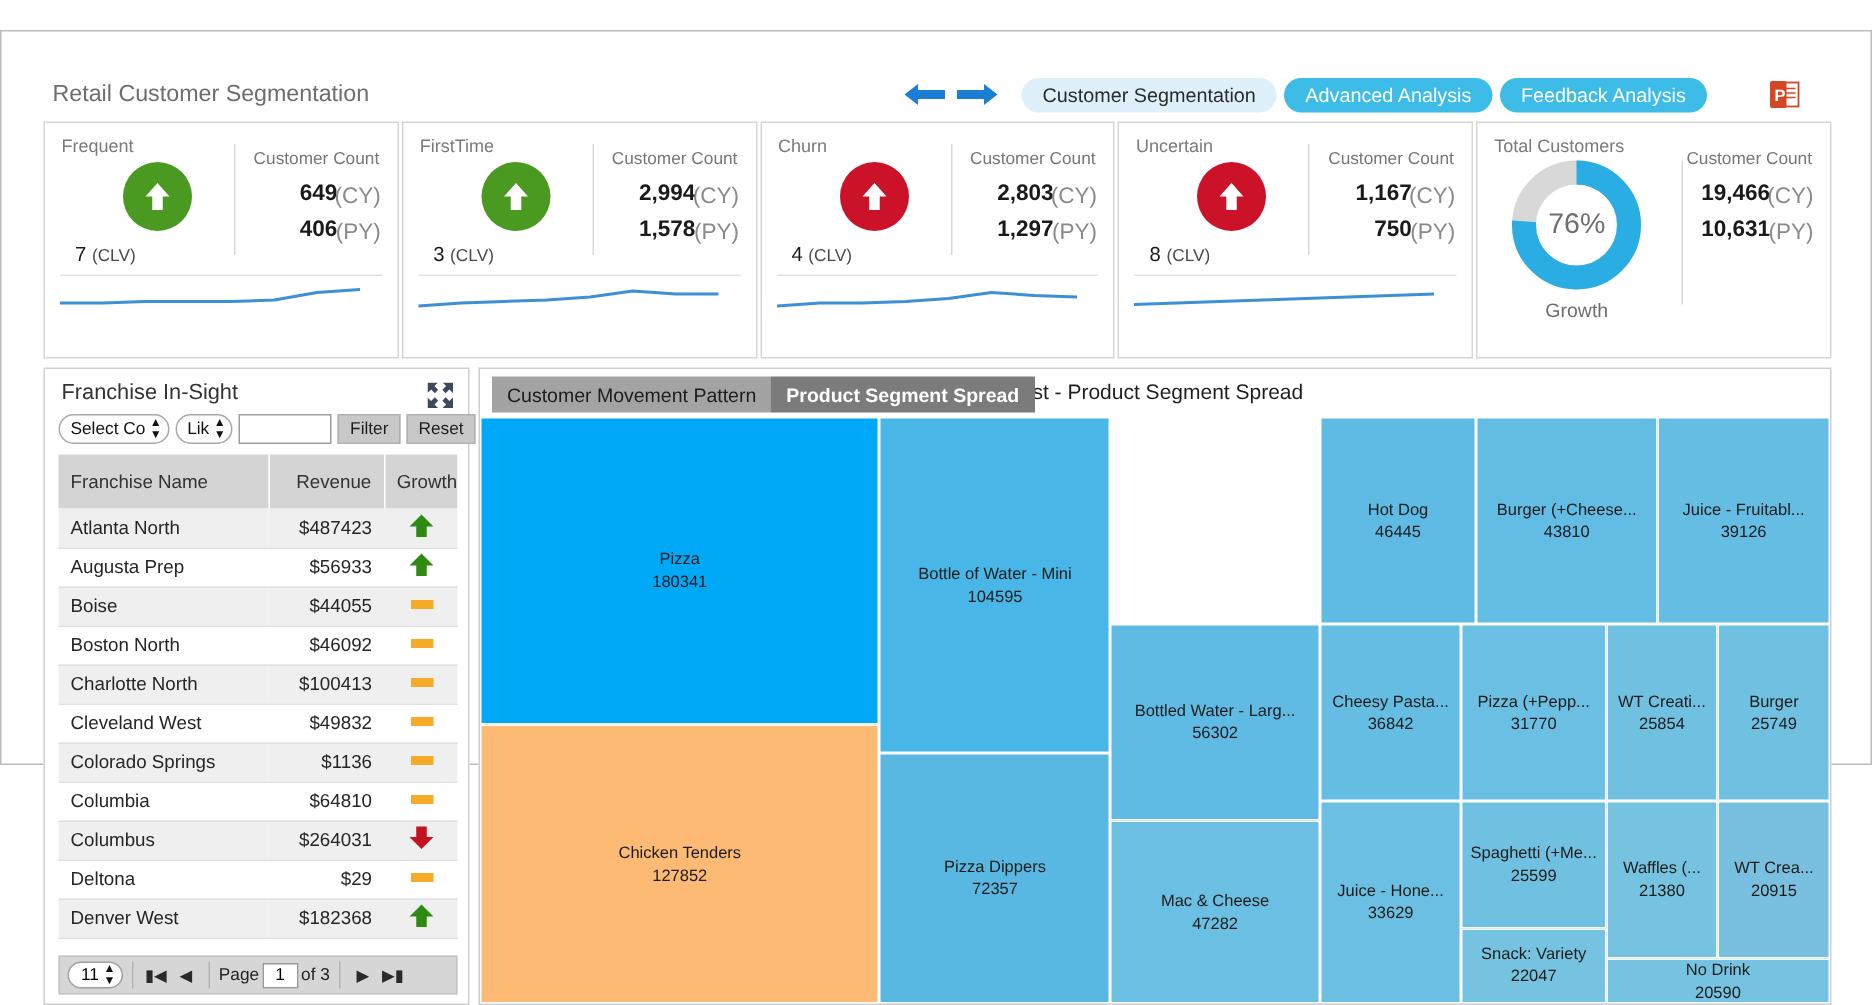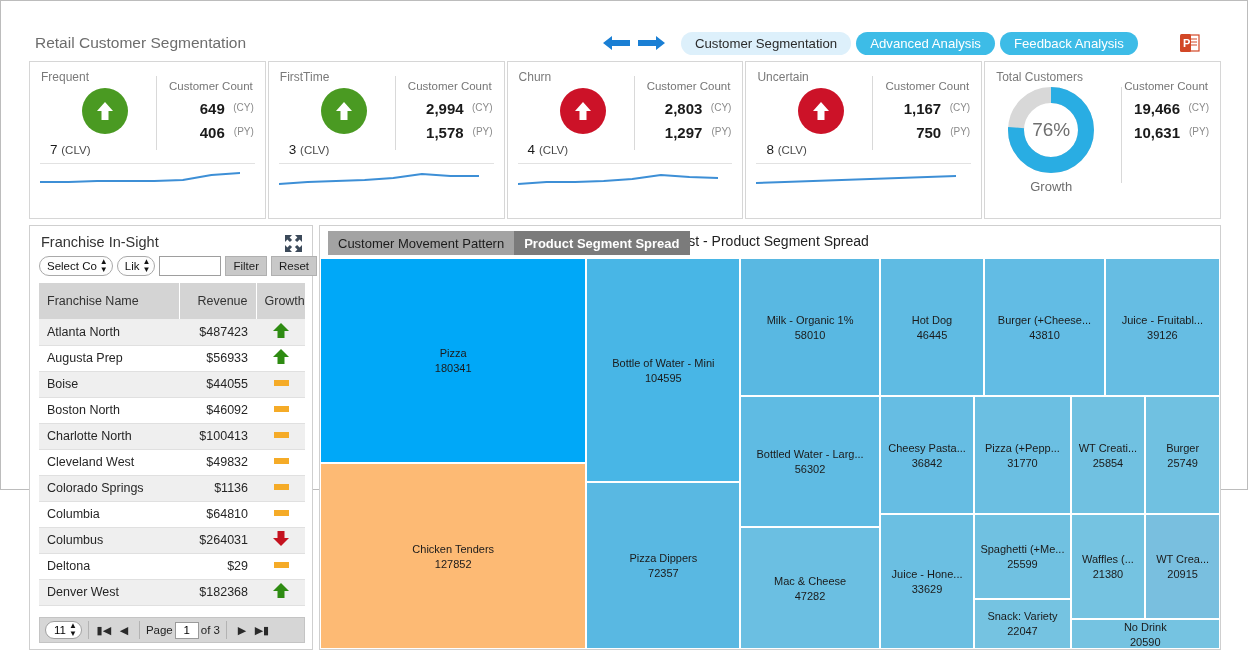--- a/index.html
+++ b/index.html
@@ -7,20 +7,21 @@
     width: 1248px; height: 670px;
     font-family: "Liberation Sans", sans-serif;
     background: #ffffff;
     overflow: hidden;
   }
   .page {
     position: relative;
     width: 1248px; height: 490px;
     background: #ffffff;
     border: 1px solid #bcbcbc;
+    margin-top: 20px;
   }
 
   
   .header {
     position: absolute; left: 0; top: 0; width: 1248px; height: 58px;
   }
   .app-title {
     position: absolute; left: 34px; top: 33px;
     font-size: 15.5px; color: #6d6d6d;
   }
@@ -81,21 +82,21 @@
   }
   .kpi-num {
     position: absolute; right: 40px;
     font-size: 15px; font-weight: bold; color: #1a1a1a;
     text-align: right;
   }
   .kpi-num.cy { top: 38px; text-align: right; }
   .kpi-num.py { top: 62px; }
   .kpi-suffix {
     position: absolute; right: 11px;
-    font-size: 10px; color: #8a8a8a;
+    font-size: 15px; color: #8a8a8a;
   }
   .kpi-suffix.cy { top: 40px; }
   .kpi-suffix.py { top: 64px; }
   .kpi-rule {
     position: absolute; left: 10px; top: 101px;
     width: calc(100% - 20px); height: 1px; background: #e2e2e2;
   }
   .spark { position: absolute; left: 10px; top: 106px; }
 
   
@@ -542,24 +543,20 @@
             <div class="tl-val">127852</div>
           </div>
           <div class="tile" style="left: 29.6%; top: 0%; width: 17.1%; height: 57.3%; background: rgb(72, 182, 230);">
             <div class="tl-name">Bottle of Water - Mini</div>
             <div class="tl-val">104595</div>
           </div>
           <div class="tile" style="left: 29.6%; top: 57.3%; width: 17.1%; height: 42.7%; background: rgb(89, 184, 226);">
             <div class="tl-name">Pizza Dippers</div>
             <div class="tl-val">72357</div>
           </div>
-          <div class="tile" style="left: 46.7%; top: 0%; width: 15.5%; height: 35.3%; background: rgb(89, 184, 226);">
-            <div class="tl-name">Milk - Organic 1%</div>
-            <div class="tl-val">58010</div>
-          </div>
           <div class="tile" style="left: 46.7%; top: 35.3%; width: 15.5%; height: 33.6%; background: rgb(95, 187, 227);">
             <div class="tl-name">Bottled Water - Larg...</div>
             <div class="tl-val">56302</div>
           </div>
           <div class="tile" style="left: 46.7%; top: 68.9%; width: 15.5%; height: 31.1%; background: rgb(107, 191, 226);">
             <div class="tl-name">Mac &amp; Cheese</div>
             <div class="tl-val">47282</div>
           </div>
           <div class="tile" style="left: 62.2%; top: 0%; width: 11.6%; height: 35.3%; background: rgb(95, 187, 227);">
             <div class="tl-name">Hot Dog</div>

